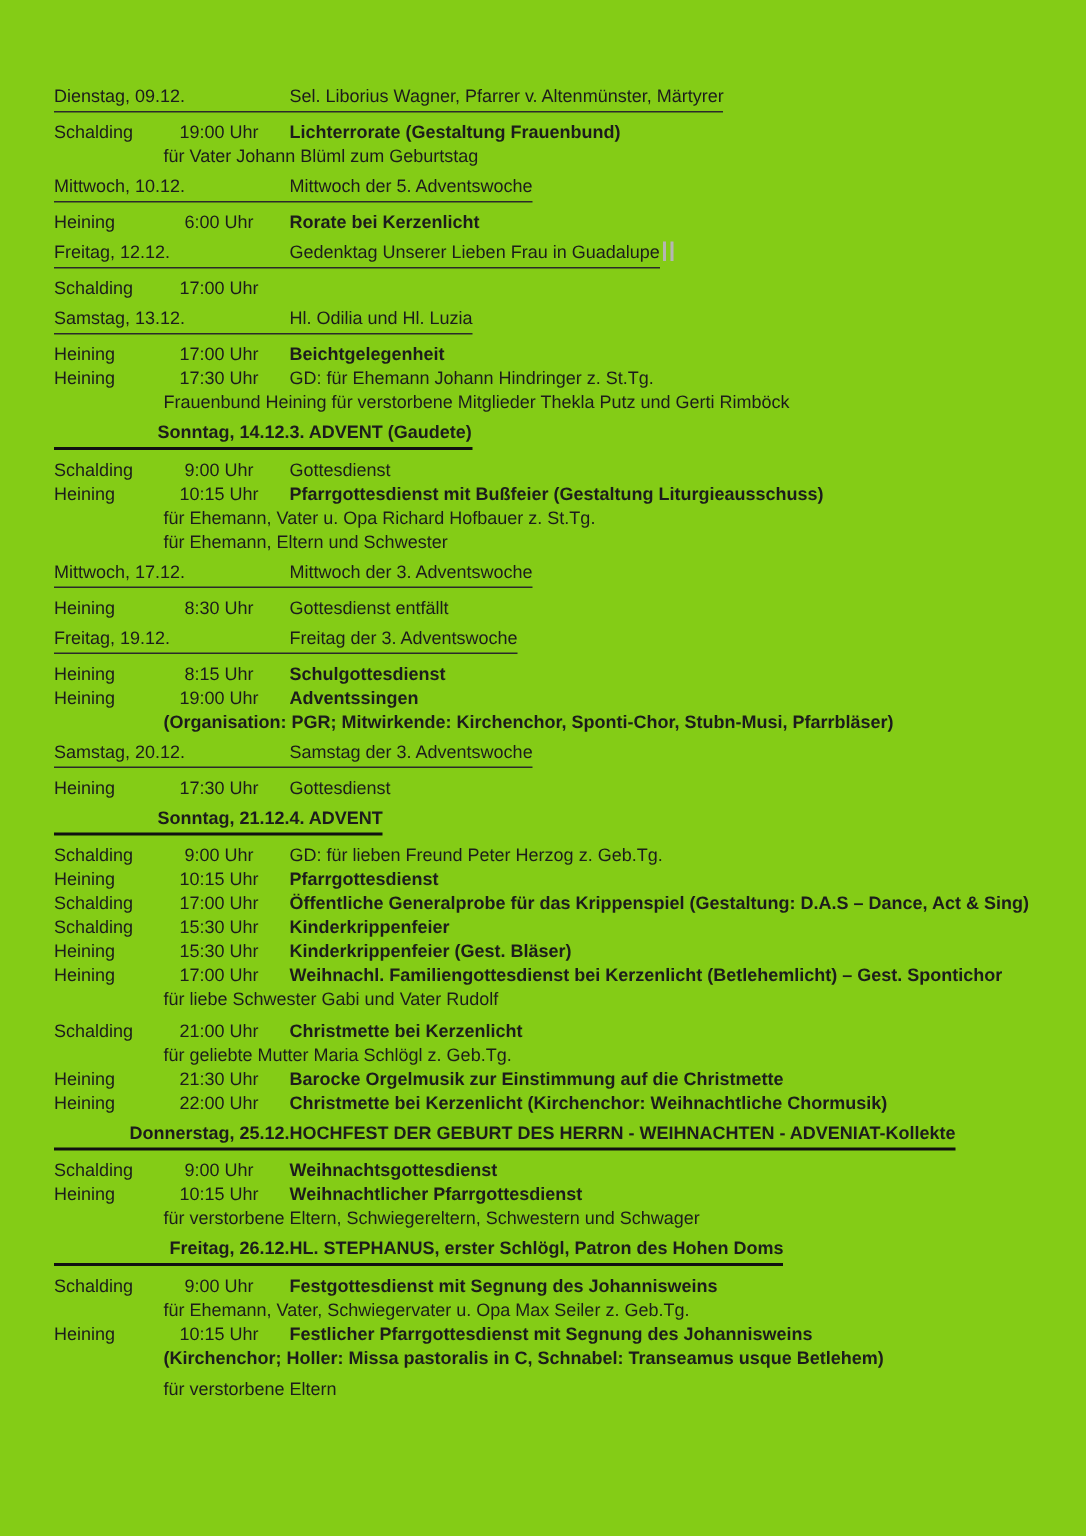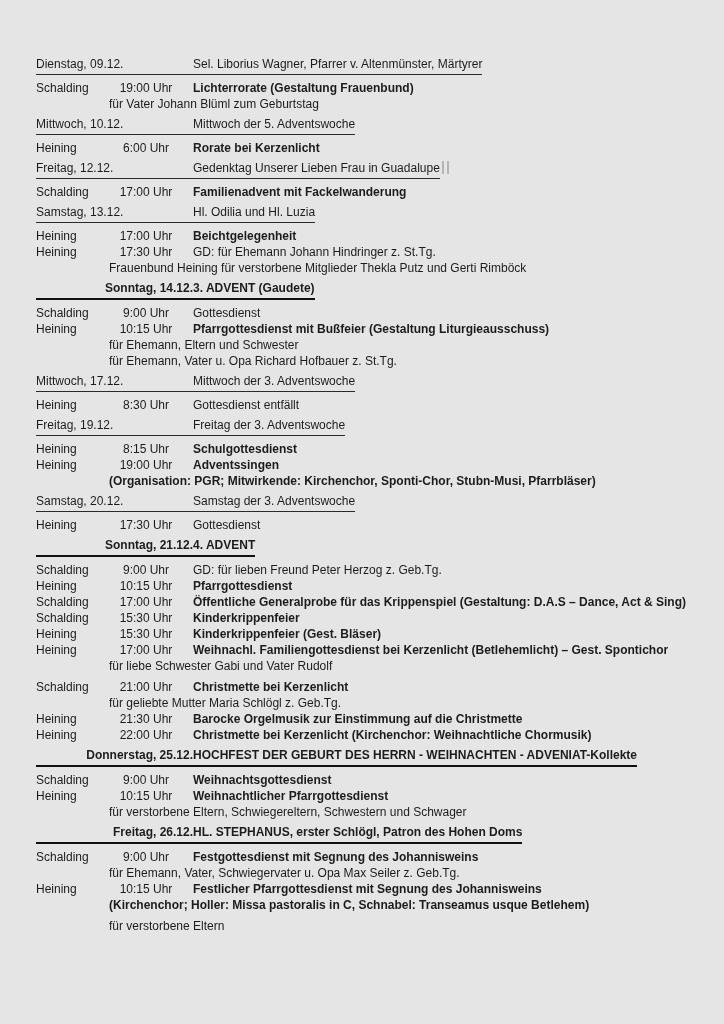--- a/index.html
+++ b/index.html
@@ -1,20 +1,20 @@
 <!DOCTYPE html>
 <html><head>
 <meta charset="utf-8">
 <style>
   html, body { margin: 0; padding: 0; background: #ffffff; }
   .page {
     position: relative;
     width: 724px;
     height: 1024px;
-    background: #e5e5e5;
+    background: #84cc16;
     box-sizing: border-box;
     padding: 52px 18px 20px 36px;
     overflow: hidden;
     font-family: "Liberation Sans", sans-serif;
     font-size: 12px;
     line-height: 16px;
     color: #1c1c1c;
   }
   .group { }
   .date-row { margin-top: 4px; margin-bottom: 5px; }
@@ -68,21 +68,20 @@
           <span class="loc-cell">Heining</span>
           <span class="time-cell">6:00 Uhr</span>
           <span class="desc-cell bold">Rorate bei Kerzenlicht</span>
         </div>
       </div>
       <div class="group">
         <div class="date-row"><span class="underline-wrap"><span class="date-label">Freitag, 12.12.</span><span class="date-title">Gedenktag Unserer Lieben Frau in Guadalupe</span></span><span class="artifact-bar"></span></div>
         <div class="event-row">
           <span class="loc-cell">Schalding</span>
           <span class="time-cell">17:00 Uhr</span>
-          <span class="desc-cell bold">Familienadvent mit Fackelwanderung</span>
         </div>
       </div>
       <div class="group">
         <div class="date-row"><span class="underline-wrap"><span class="date-label">Samstag, 13.12.</span><span class="date-title">Hl. Odilia und Hl. Luzia</span></span></div>
         <div class="event-row">
           <span class="loc-cell">Heining</span>
           <span class="time-cell">17:00 Uhr</span>
           <span class="desc-cell bold">Beichtgelegenheit</span>
         </div>
         <div class="event-row">
@@ -97,22 +96,22 @@
         <div class="event-row">
           <span class="loc-cell">Schalding</span>
           <span class="time-cell">9:00 Uhr</span>
           <span class="desc-cell">Gottesdienst</span>
         </div>
         <div class="event-row">
           <span class="loc-cell">Heining</span>
           <span class="time-cell">10:15 Uhr</span>
           <span class="desc-cell bold">Pfarrgottesdienst mit Bußfeier (Gestaltung Liturgieausschuss)</span>
         </div>
+        <div class="cont-line">für Ehemann, Vater u. Opa Richard Hofbauer z. St.Tg.</div>
         <div class="cont-line">für Ehemann, Eltern und Schwester</div>
-        <div class="cont-line">für Ehemann, Vater u. Opa Richard Hofbauer z. St.Tg.</div>
       </div>
       <div class="group">
         <div class="date-row"><span class="underline-wrap"><span class="date-label">Mittwoch, 17.12.</span><span class="date-title">Mittwoch der 3. Adventswoche</span></span></div>
         <div class="event-row">
           <span class="loc-cell">Heining</span>
           <span class="time-cell">8:30 Uhr</span>
           <span class="desc-cell">Gottesdienst entfällt</span>
         </div>
       </div>
       <div class="group">

